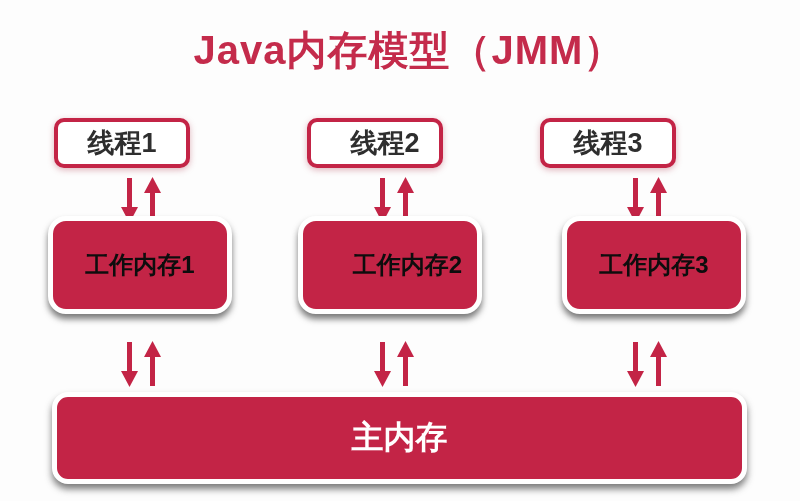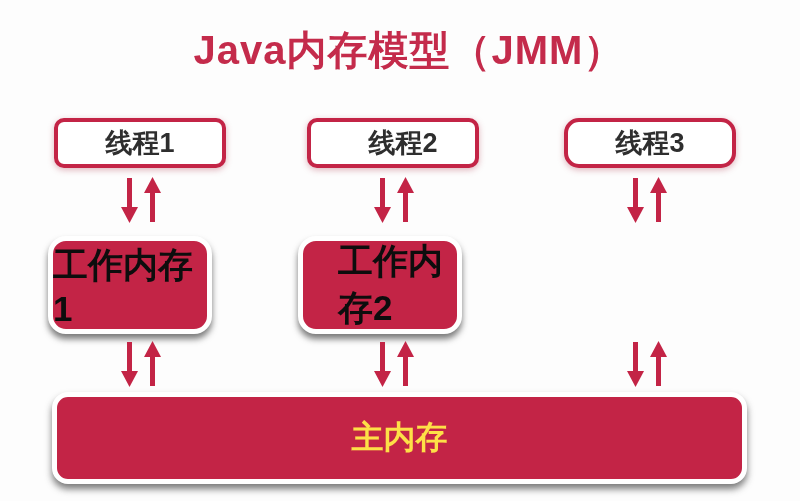--- a/index.html
+++ b/index.html
@@ -23,52 +23,52 @@
     margin: 9px;
     text-align: center;
     font-size: 40px;
     font-weight: bold;
     letter-spacing: 1px;
     color: #c42b4b;
   }
   .thread-box {
     position: absolute;
     top: 118px;
-    width: 172px;
+    width: 136px;
     height: 50px;
     box-sizing: border-box;
     background: #ffffff;
     border: 4px solid #c32446;
     border-radius: 10px;
     box-shadow: 0 2px 6px rgba(170, 45, 70, 0.35);
     display: flex;
     align-items: center;
     justify-content: center;
     font-size: 27px;
     font-weight: bold;
     color: #2e2e2e;
   }
   .thread-box.col1 { left: 54px; }
   .thread-box.col2 { left: 307px; padding-left: 20px; }
-  .thread-box.col3 { left: 564px; border-radius: 15px; }
+  .thread-box.col3 { left: 540px; }
 
   .memory-box {
     position: absolute;
-    top: 236px;
-    width: 164px;
+    top: 216px;
+    width: 184px;
     height: 98px;
     box-sizing: border-box;
     background: #c32446;
     border: 5px solid #ffffff;
     border-radius: 18px;
     box-shadow: 0 5px 6px rgba(35, 35, 35, 0.6);
     display: flex;
     align-items: center;
     justify-content: center;
-    font-size: 35px;
+    font-size: 24px;
     font-weight: bold;
     color: #0d0d0d;
   }
   .memory-box.col1 { left: 48px; }
   .memory-box.col2 { left: 298px; padding-left: 35px; }
   .memory-box.col3 { left: 562px; }
 
   .main-memory-box {
     position: absolute;
     top: 392px;
@@ -78,21 +78,21 @@
     box-sizing: border-box;
     background: #c32446;
     border: 5px solid #ffffff;
     border-radius: 16px;
     box-shadow: 0 5px 7px rgba(35, 35, 35, 0.6);
     display: flex;
     align-items: center;
     justify-content: center;
     font-size: 32px;
     font-weight: bold;
-    color: #fde047;
+    color: #ffffff;
   }
 
   .arrow-pair {
     position: absolute;
     width: 46px;
     height: 48px;
   }
   .arrow-pair.row1 { top: 176px; }
   .arrow-pair.row2 { top: 340px; }
   .arrow-pair.col1 { left: 118px; }
@@ -153,20 +153,23 @@
       </g>
     </svg>
   </div>
 
   <div class="memory-box col1">
     <span>工作内存1</span>
   </div>
   <div class="memory-box col2">
     <span>工作内存2</span>
   </div>
+  <div class="memory-box col3">
+    <span>工作内存3</span>
+  </div>
 
   <div class="arrow-pair row2 col1">
     <svg viewBox="0 0 46 48" xmlns="http://www.w3.org/2000/svg">
       <g>
         <path d="M11.5 2 V32" stroke="#c32446" stroke-width="5" fill="none"></path>
         <polygon points="3,31 20,31 11.5,47" fill="#c32446"></polygon>
       </g>
       <g>
         <path d="M34.5 46 V16" stroke="#c32446" stroke-width="5" fill="none"></path>
         <polygon points="26,17 43,17 34.5,1" fill="#c32446"></polygon>

